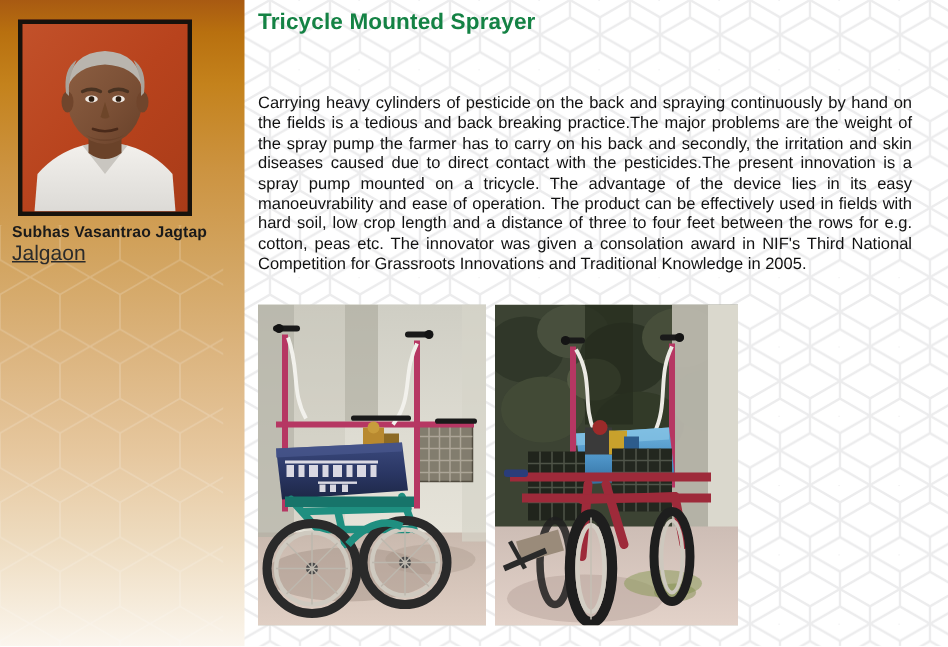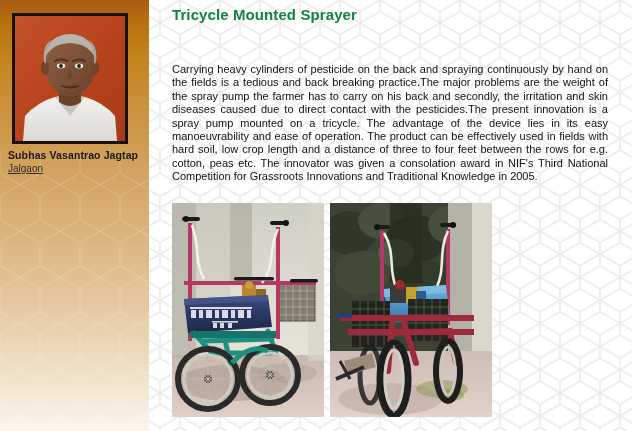--- a/index.html
+++ b/index.html
@@ -25,21 +25,21 @@
     left: 0; top: 0;
     width: 632px; height: 431px;
     background-color: #ffffff;
   }
   #hex-bg svg { display: block; }
 
   
   #sidebar {
     position: absolute;
     left: 0; top: 0;
-    width: 149px;
+    width: 163px;
     height: 431px;
     background: linear-gradient(to bottom,
         #a85a12 0%,
         #b8700f 5%,
         #c4821c 13%,
         #cc9340 26%,
         #d2a460 40%,
         #dcb580 55%,
         #e6c79e 70%,
         #eedcc0 84%,
@@ -69,21 +69,21 @@
     width: 140px;
   }
   #caption .name {
     font-size: 10.5px;
     font-weight: bold;
     color: #1a1a1a;
     line-height: 13px;
     letter-spacing: .1px;
   }
   #caption .place {
-    font-size: 10px;
+    font-size: 14px;
     font-weight: normal;
     color: #2b2b2b;
     line-height: 13px;
     text-decoration: underline;
   }
 
   
   #main {
     position: absolute;
     left: 149px; top: 0;

